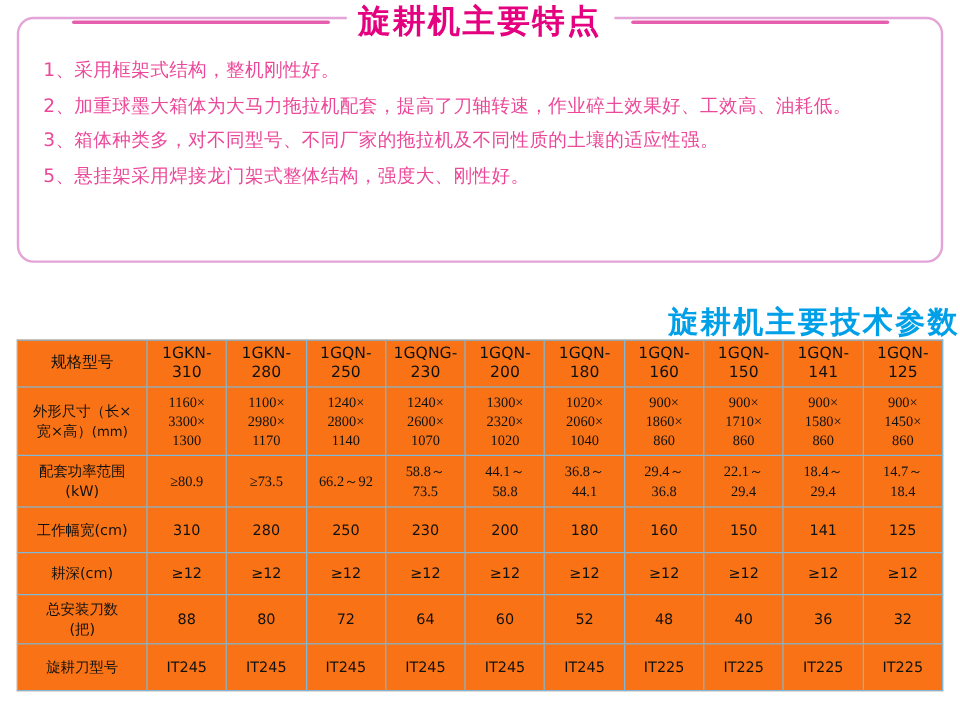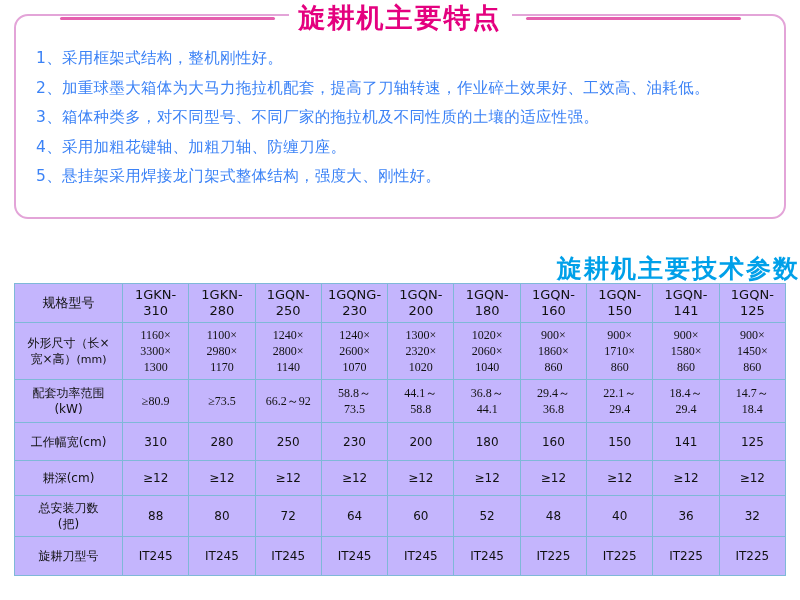--- a/index.html
+++ b/index.html
@@ -57,21 +57,21 @@
     white-space: nowrap;
   }
   .features-list {
     position: absolute;
     left: 20px;
     top: 30px;
     right: 16px;
   }
   .feature-item {
     font-size: 15.5px;
-    color: #3b82f6;
+    color: #ec4899;
     line-height: 25px;
     margin-bottom: 4.5px;
     letter-spacing: 0.3px;
     white-space: nowrap;
   }
 
   
   .specs-title {
     position: absolute;
     left: 0;
@@ -85,21 +85,21 @@
   }
 
   
   .spec-table {
     position: absolute;
     left: 14px;
     top: 283px;
     width: 772px;
     border-collapse: collapse;
     table-layout: fixed;
-    background: #c4b5fd;
+    background: #f97316;
   }
   .spec-table td, .spec-table th {
     border: 1px solid #7fb8d8;
     text-align: center;
     vertical-align: middle;
     font-size: 12px;
     color: #111111;
     padding: 2px 1px;
     line-height: 16px;
     font-weight: normal;
@@ -132,21 +132,20 @@
   <div class="features-box">
     <div class="features-title-wrap">
       <div class="title-rule"></div>
       <div class="features-title">旋耕机主要特点</div>
       <div class="title-rule"></div>
     </div>
     <div class="features-list">
       <div class="feature-item">1、采用框架式结构，整机刚性好。</div>
       <div class="feature-item">2、加重球墨大箱体为大马力拖拉机配套，提高了刀轴转速，作业碎土效果好、工效高、油耗低。</div>
       <div class="feature-item">3、箱体种类多，对不同型号、不同厂家的拖拉机及不同性质的土壤的适应性强。</div>
-      <div class="feature-item">4、采用加粗花键轴、加粗刀轴、防缠刀座。</div>
       <div class="feature-item">5、悬挂架采用焊接龙门架式整体结构，强度大、刚性好。</div>
     </div>
   </div>
 
   <div class="specs-title">旋耕机主要技术参数</div>
 
   <table class="spec-table">
     <colgroup>
       <col style="width:108px">
       <col span="10">

